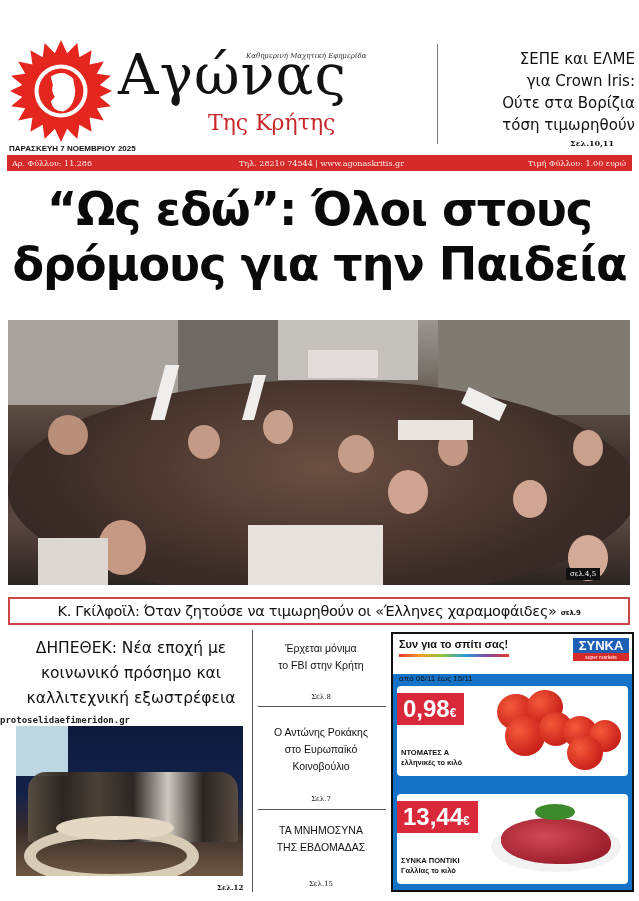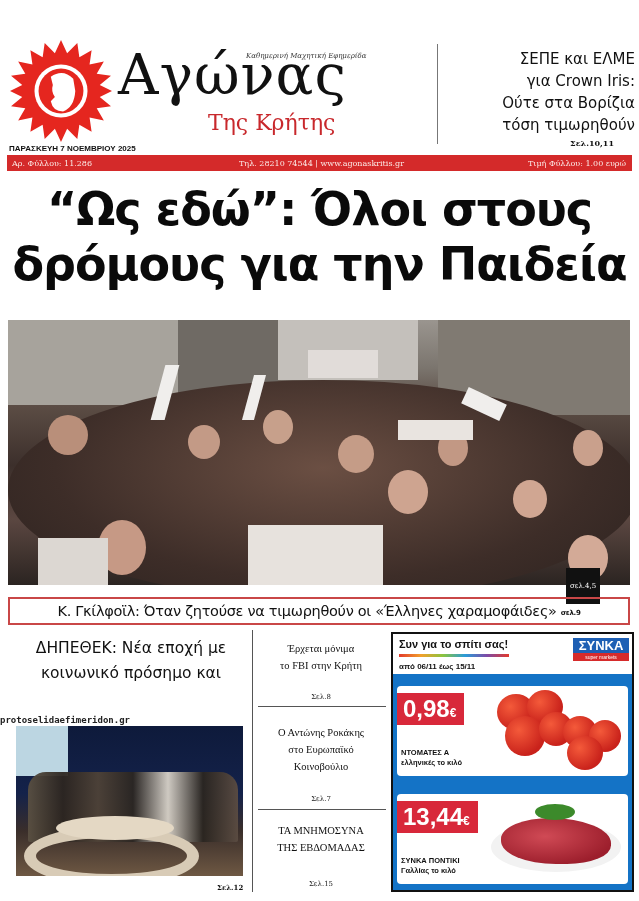--- a/index.html
+++ b/index.html
@@ -31,48 +31,48 @@
     background:
       radial-gradient(ellipse 40px 30px at 90px 470px, #c9b3a7 0, transparent 70%),
       linear-gradient(180deg, #9a958f 0%, #7b756e 18%, #5c4d45 32%, #3c2f2b 55%, #5b4741 75%, #2b2421 100%); }
   .photo .bld { position: absolute; top: 0; height: 85px; background: #8d8a83; }
   .photo .crowd { position: absolute; border-radius: 50%; }
   .photo .banner1 { position: absolute; left: 240px; top: 205px; width: 135px; height: 60px; background: #e7e2dd; }
   .photo .banner2 { position: absolute; left: 30px; top: 218px; width: 70px; height: 47px; background: #dcd7d2; }
   .photo .banner3 { position: absolute; left: 390px; top: 100px; width: 75px; height: 20px; background: #e9e4e0; }
   .photo .banner4 { position: absolute; left: 300px; top: 30px; width: 70px; height: 28px; background: #e1dcd9; }
   .photo .flag { position: absolute; background: #f0eeec; }
-  .photo-caption { left: 566px; top: 568px; background: #111; color: #fff; font-family: "DejaVu Serif", serif; font-size: 7px; padding: 14px 4px; }
+  .photo-caption { left: 566px; top: 568px; background: #111; color: #fff; font-family: "DejaVu Serif", serif; font-size: 7px; padding: 2px 4px; }
 
   
   .subhead-box { left: 8px; top: 597px; width: 622px; height: 28px; border: 2px solid #c94747; display: flex; align-items: center; justify-content: center; font-family: "DejaVu Sans", sans-serif; font-size: 14.5px; color: #111; letter-spacing: -0.3px; }
   .subhead-box .pg { font-size: 7px; margin-left: 4px; margin-top: 4px; font-weight: bold; text-align: center; }
 
   
   .col-left-head { left: 10px; top: 636px; width: 242px; text-align: center; font-family: "DejaVu Sans", sans-serif; font-size: 15.5px; line-height: 25px; color: #111; }
   .watermark { left: 0; top: 715px; font-family: "DejaVu Sans Mono", monospace; font-weight: bold; font-size: 9px; color: #222; background: rgba(255,255,255,0.8); }
   .left-photo { left: 16px; top: 726px; width: 227px; height: 150px; overflow: hidden; background: linear-gradient(180deg, #0e1a3b 0%, #14224a 45%, #3a2e2a 70%, #6e5843 100%); }
   .left-photo .screen { position: absolute; left: 0; top: 0; width: 52px; height: 50px; background: #bcd6e2; }
   .left-photo .people { position: absolute; left: 12px; top: 46px; width: 210px; height: 70px; background: linear-gradient(90deg,#5a5042,#2c2520,#4e4237,#2b2622,#d8d2c8,#2a2520,#5b4c42); opacity: .95; border-radius: 18px 18px 2px 2px; }
   .left-photo .ring { position: absolute; left: 8px; top: 100px; width: 175px; height: 60px; border: 12px solid #d8cbb6; border-radius: 50%; }
   .left-photo .ring2 { position: absolute; left: 40px; top: 90px; width: 118px; height: 24px; background: #e4d8c4; border-radius: 50%; }
   .col-left-page { left: 217px; top: 883px; font-family: "DejaVu Serif", serif; font-weight: bold; font-size: 7px; }
   .vline2 { left: 252px; top: 630px; width: 1px; height: 262px; background: #555; }
 
   
-  .mid { left: 254px; width: 134px; text-align: center; font-family: Liberation Serif, serif; font-size: 10.5px; line-height: 17px; color: #111; }
+  .mid { left: 254px; width: 134px; text-align: center; font-family: Liberation Sans, sans-serif; font-size: 10.5px; line-height: 17px; color: #111; }
   .mid-page { left: 254px; width: 134px; text-align: center; font-family: "DejaVu Serif", serif; font-size: 7px; color: #222; }
   .hline { left: 258px; width: 128px; height: 1px; background: #555; }
 
   
   .ad { left: 391px; top: 632px; width: 243px; height: 260px; border: 2px solid #111; background: #1473c6; overflow: hidden; padding-left: 48px; }
   .ad-top { position: absolute; left: 0; top: 0; width: 100%; height: 40px; background: #fff; }
   .ad-title { position: absolute; left: 6px; top: 4px; font-family: "Liberation Sans", sans-serif; font-weight: bold; font-size: 11px; color: #111; }
   .ad-rainbow { position: absolute; left: 6px; top: 20px; width: 110px; height: 3px; background: linear-gradient(90deg,#e23a2b,#f2a02b,#8ac43f,#2a9bd8,#7e4aa6,#e23a2b); }
-  .ad-dates { position: absolute; left: 6px; top: 28px; font-family: "Liberation Sans", sans-serif; font-weight: bold; font-size: 8px; color: #111; }
+  .ad-dates { position: absolute; left: 6px; top: 40px; font-family: "Liberation Sans", sans-serif; font-weight: normal; font-size: 8px; color: #111; }
   .ad-logo { position: absolute; left: 180px; top: 4px; width: 56px; height: 20px; background: #1d5fb4; }
   .ad-logo .n { position: absolute; left: 0; top: 0; width: 100%; height: 15px; color: #fff; font-family: "Liberation Sans", sans-serif; font-weight: bold; font-size: 13px; text-align: center; line-height: 15px; }
   .ad-logo .s { position: absolute; left: 0; top: 15px; width: 100%; height: 8px; background: #d62b2b; color: #fff; font-size: 5px; text-align: center; line-height: 8px; font-family: "Liberation Sans", sans-serif; }
   .ad-card { position: absolute; left: 4px; width: 231px; height: 90px; background: #fff; border-radius: 4px; }
   .ad-price { position: absolute; left: 0; top: 7px; height: 32px; background: #d8283a; color: #fff; font-family: "Liberation Sans", sans-serif; font-weight: bold; font-size: 24px; line-height: 32px; padding: 0 8px 0 6px; }
   .ad-price .eur { font-size: 12px; }
   .ad-prod { position: absolute; left: 4px; top: 62px; font-family: "Liberation Sans", sans-serif; font-weight: bold; font-size: 7.5px; line-height: 10px; color: #111; }
   .tomato { position: absolute; border-radius: 50%; background: radial-gradient(circle at 35% 35%, #f45a3a, #c9221b 70%); }
   .meat { position: absolute; background: radial-gradient(ellipse at 40% 40%, #d04a55, #9c1e2c 75%); border-radius: 45% 55% 40% 50%; }
   .plate { position: absolute; background: #f2f2f2; border-radius: 50%; }
@@ -139,20 +139,21 @@
 <div class="abs photo-caption">σελ.4,5</div>
 
 <div class="abs subhead-box">
   <span>Κ. Γκίλφοϊλ: Όταν ζητούσε να τιμωρηθούν οι «Έλληνες χαραμοφάιδες»</span>
   <span class="pg">σελ.9</span>
 </div>
 
 <div class="abs col-left-head">
   <div>ΔΗΠΕΘΕΚ: Νέα εποχή με</div>
   <div>κοινωνικό πρόσημο και</div>
+  <div>καλλιτεχνική εξωστρέφεια</div>
 </div>
 <div class="abs left-photo">
   <div class="screen"></div>
   <div class="people"></div>
   <div class="ring"></div>
   <div class="ring2"></div>
 </div>
 <div class="abs watermark">protoselidaefimeridon.gr</div>
 <div class="abs col-left-page">Σελ.12</div>
 <div class="abs vline2"></div>

